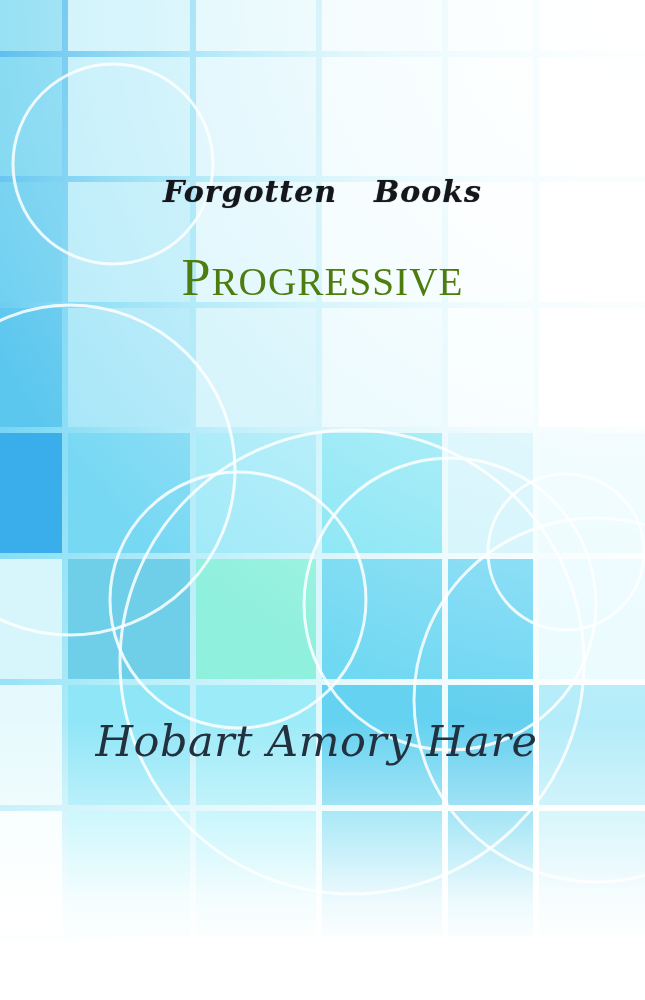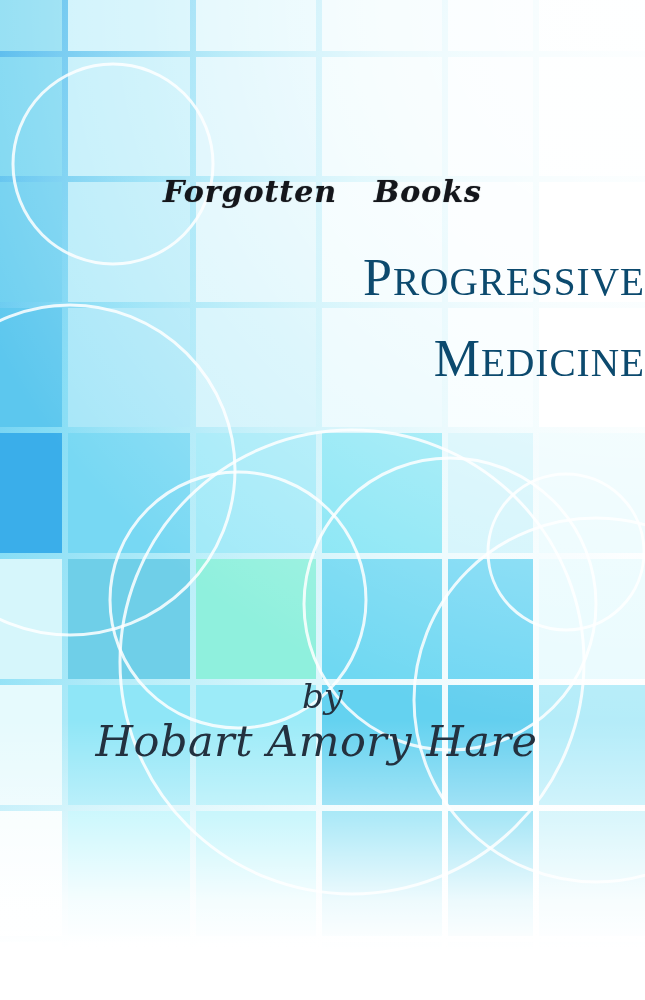--- a/index.html
+++ b/index.html
@@ -95,26 +95,25 @@
     letter-spacing: 1px;
     color: #14161b;
     text-shadow: 0 0 1px rgba(0,0,0,0.55);
   }
   .logo span { display: inline-block; }
   .logo .gap { width: 14px; }
 
   .title {
     position: absolute;
     left: 0; right: 0;
-    color: #0c4a6e;
+    color: #4d7c0f;
     font-family: "Liberation Serif", "DejaVu Serif", serif;
     font-weight: 400;
     line-height: 1.0;
     letter-spacing: 1px;
-    text-align: right;
   }
   #title-line-1 { top: 252px; font-size: 52px; }
   #title-line-2 { top: 333px; font-size: 52px; }
   .title .cap  { font-size: 1.00em; }
   .title .small{ font-size: 0.755em; }
 
   #subtitle {
     position: absolute;
     top: 430px;
     left: 0; right: 0;
@@ -249,24 +248,20 @@
     <div class="logo">
       <span>Forgotten</span>
       <span class="gap"></span>
       <span>Books</span>
     </div>
 
     <div class="title" id="title-line-1">
       <span class="cap">P</span><span class="small">ROGRESSIVE</span>
     </div>
 
-    <div class="title" id="title-line-2">
-      <span class="cap">M</span><span class="small">EDICINE</span>
-    </div>
-
-
-
-    <div id="byline">by</div>
+
+
+
 
     <div id="author">Hobart Amory Hare</div>
 
   </div>
 </div>
 
 </body></html>

